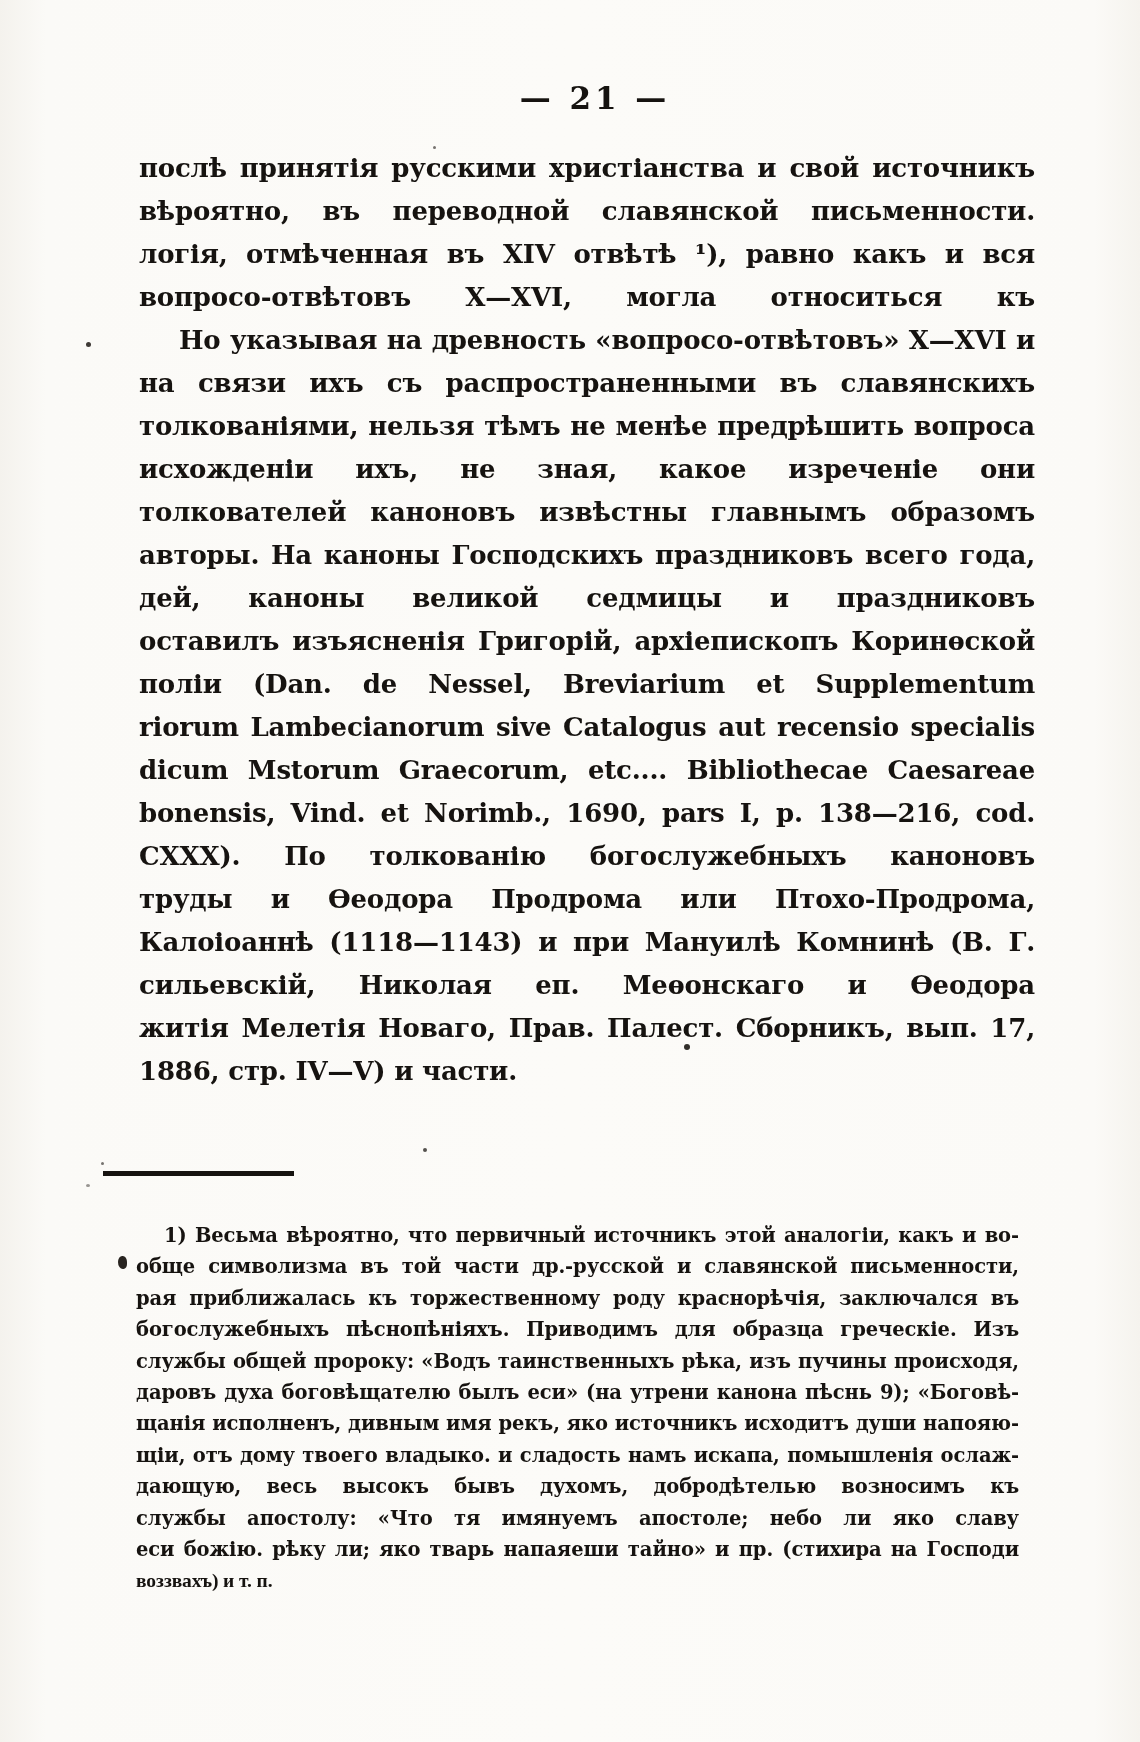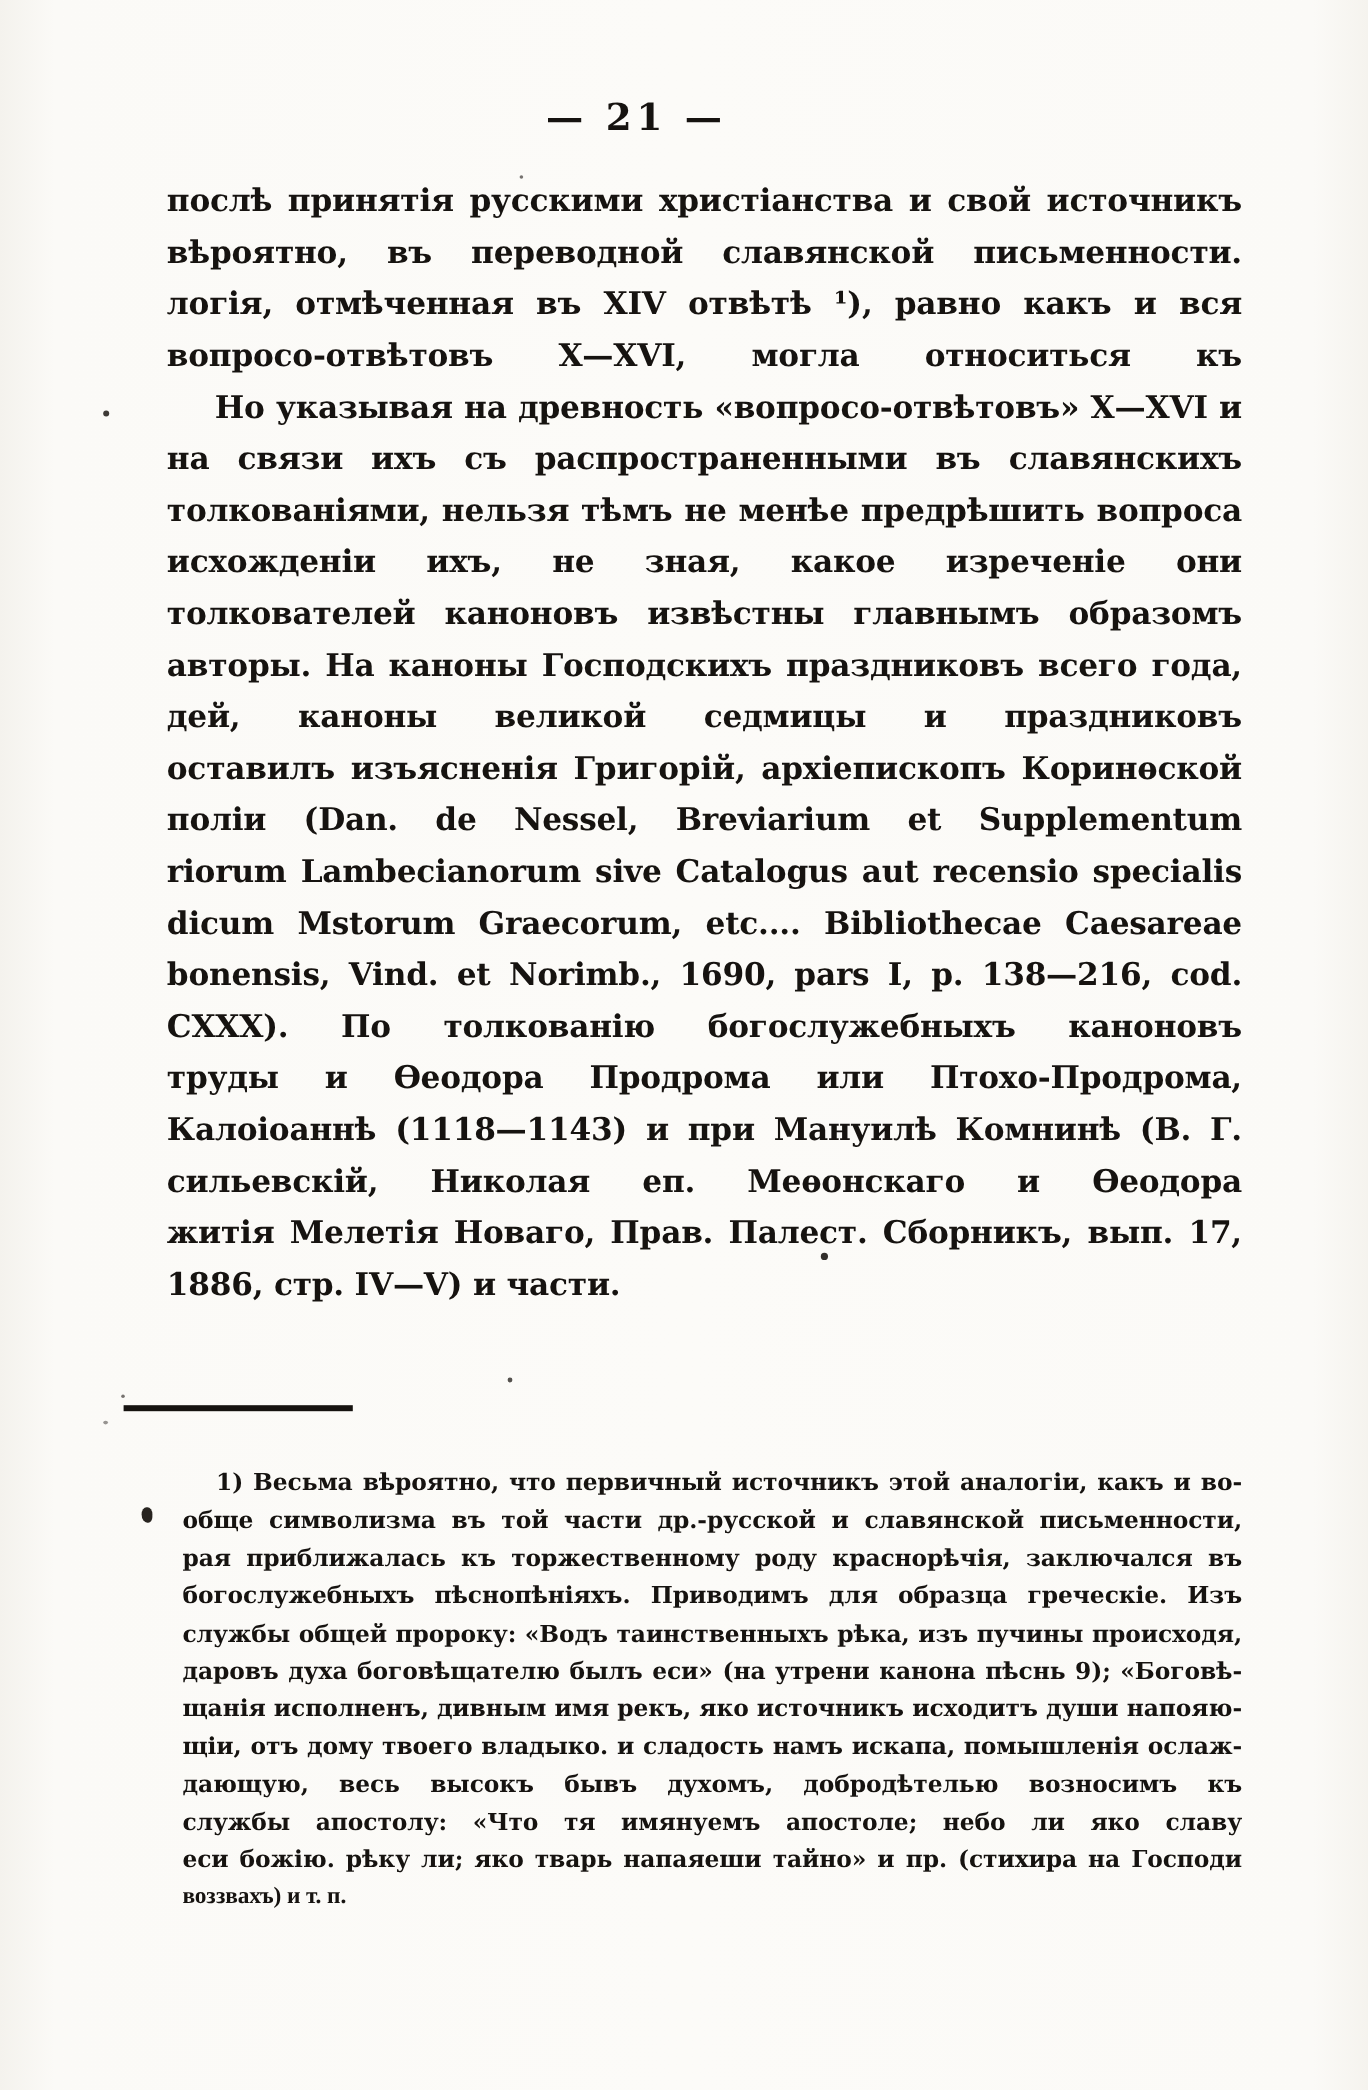--- a/index.html
+++ b/index.html
@@ -16,20 +16,21 @@
     color: #161310;
     font-family: "DejaVu Serif", "Liberation Serif", serif;
     font-weight: 700;
     overflow: hidden;
   }
   .page-number {
     position: absolute;
     top: 80px;
     left: 455px;
     width: 280px;
+    text-align: center;
     font-size: 31px;
     letter-spacing: 4px;
     white-space: nowrap;
   }
   .main-text {
     position: absolute;
     left: 139px;
     top: 147px;
     width: 896px;
     font-size: 26px;
@@ -52,21 +53,21 @@
   .footnote-rule {
     position: absolute;
     left: 103px;
     top: 1171px;
     width: 191px;
     height: 5px;
     background: #161310;
   }
   .footnote {
     position: absolute;
-    left: 152px;
+    left: 136px;
     top: 1220px;
     width: 883px;
     font-size: 19.5px;
     letter-spacing: -0.1px;
   }
   .f-line {
     height: 31.4px;
     line-height: 31.4px;
     overflow: hidden;
     text-align: justify;

